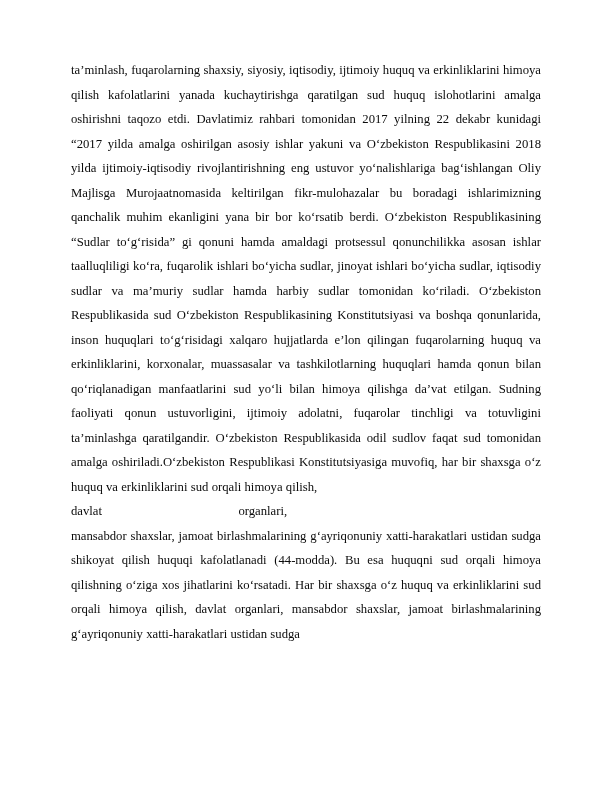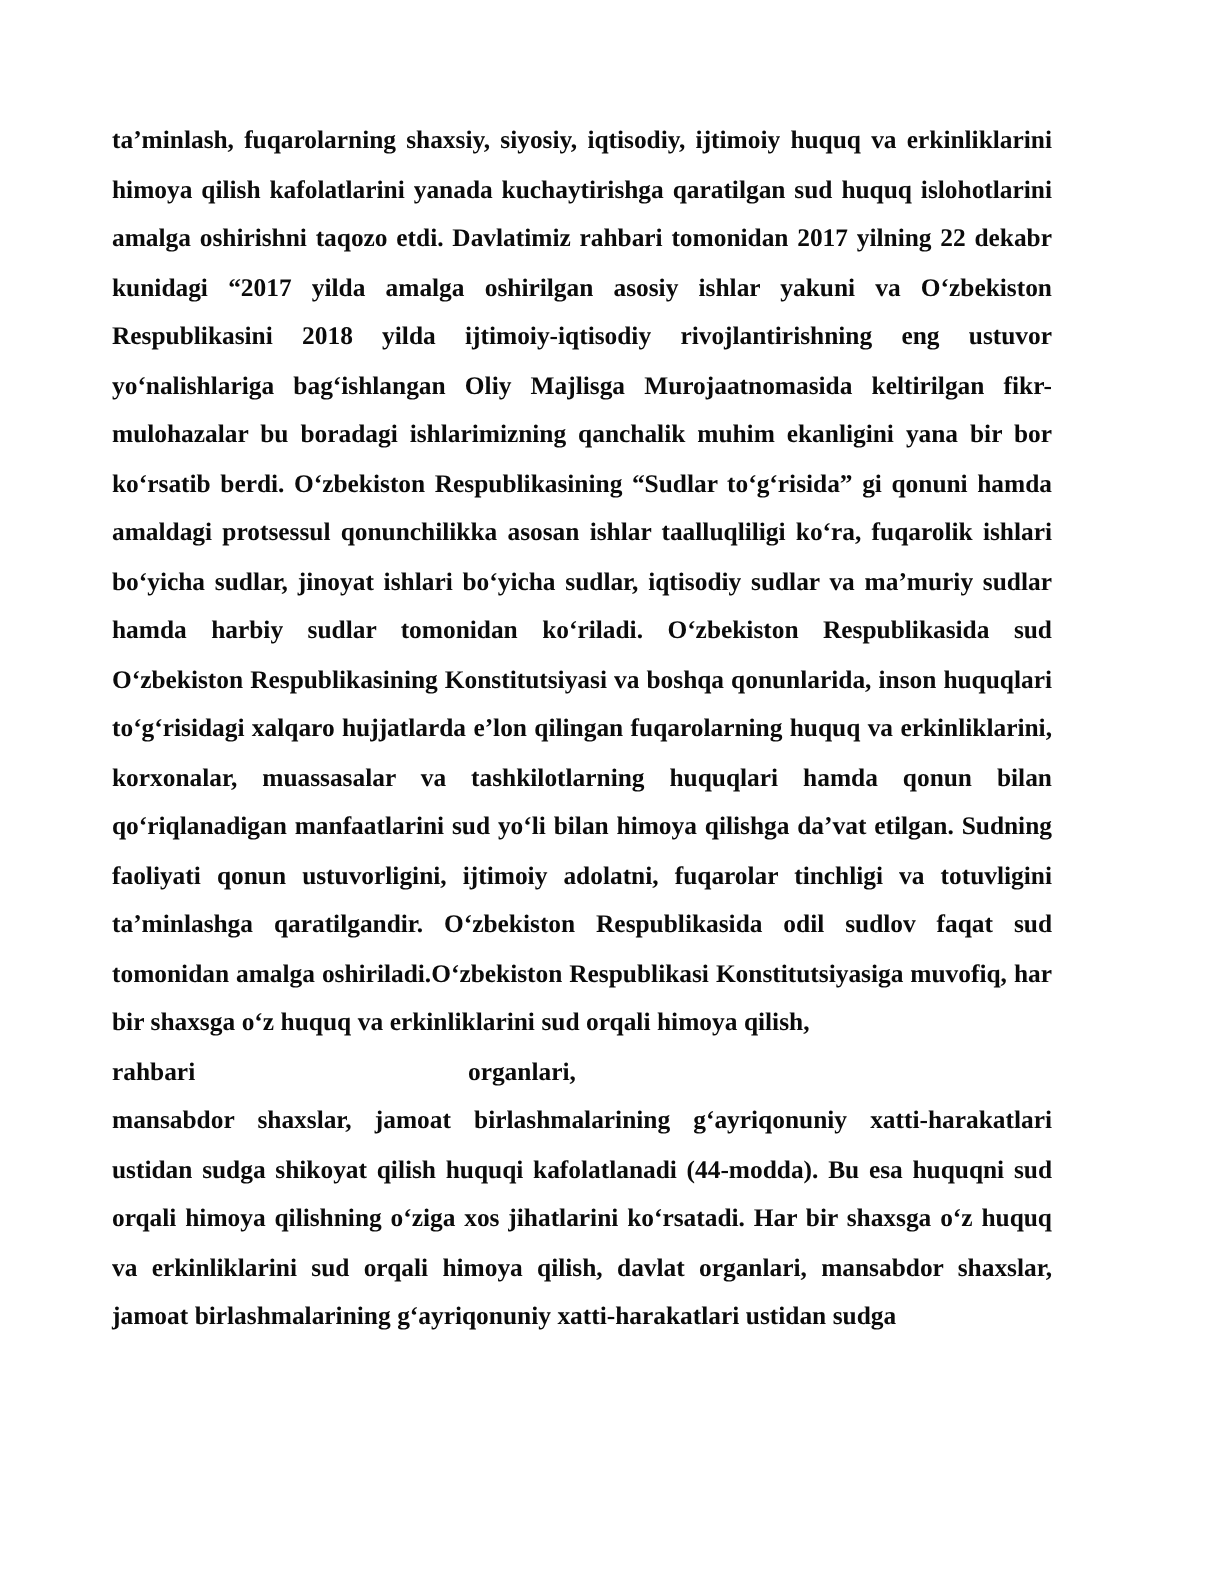--- a/index.html
+++ b/index.html
@@ -16,24 +16,23 @@
   }
   .page {
     position: relative;
     width: 612px;
     height: 792px;
     background: #ffffff;
     box-sizing: border-box;
   }
   .content {
     position: absolute;
-    left: 56px;
+    left: 71px;
     top: 58px;
     width: 470px;
-    font-weight: bold;
   }
   .para {
     margin: 0;
     font-size: 12.7px;
     line-height: 24.5px;
     text-align: justify;
     text-justify: inter-word;
     color: #0b0b0b;
     -webkit-hyphens: none;
     hyphens: none;
@@ -48,18 +47,18 @@
   }
 </style>
 </head>
 <body>
 
 <div class="page">
   <div class="content">
 
     <p class="para">ta’minlash, fuqarolarning shaxsiy, siyosiy, iqtisodiy, ijtimoiy huquq va erkinliklarini himoya qilish kafolatlarini yanada kuchaytirishga qaratilgan sud huquq islohotlarini amalga oshirishni taqozo etdi. Davlatimiz rahbari tomonidan 2017 yilning 22 dekabr kunidagi “2017 yilda amalga oshirilgan asosiy ishlar yakuni va O‘zbekiston Respublikasini 2018 yilda ijtimoiy-iqtisodiy rivojlantirishning eng ustuvor yo‘nalishlariga bag‘ishlangan Oliy Majlisga Murojaatnomasida keltirilgan fikr-mulohazalar bu boradagi ishlarimizning qanchalik muhim ekanligini yana bir bor ko‘rsatib berdi. O‘zbekiston Respublikasining “Sudlar to‘g‘risida” gi qonuni hamda amaldagi protsessul qonunchilikka asosan ishlar taalluqliligi ko‘ra, fuqarolik ishlari bo‘yicha sudlar, jinoyat ishlari bo‘yicha sudlar, iqtisodiy sudlar va ma’muriy sudlar hamda harbiy sudlar tomonidan ko‘riladi. O‘zbekiston Respublikasida sud O‘zbekiston Respublikasining Konstitutsiyasi va boshqa qonunlarida, inson huquqlari to‘g‘risidagi xalqaro hujjatlarda e’lon qilingan fuqarolarning huquq va erkinliklarini, korxonalar, muassasalar va tashkilotlarning huquqlari hamda qonun bilan qo‘riqlanadigan manfaatlarini sud yo‘li bilan himoya qilishga da’vat etilgan. Sudning faoliyati qonun ustuvorligini, ijtimoiy adolatni, fuqarolar tinchligi va totuvligini ta’minlashga qaratilgandir. O‘zbekiston Respublikasida odil sudlov faqat sud tomonidan amalga oshiriladi.O‘zbekiston Respublikasi Konstitutsiyasiga muvofiq, har bir shaxsga o‘z huquq va erkinliklarini sud orqali himoya qilish,</p>
 
-    <p class="tail-line">rahbari                                           organlari,</p>
+    <p class="tail-line">davlat                                           organlari,</p>
 
     <p class="para">mansabdor shaxslar, jamoat birlashmalarining g‘ayriqonuniy xatti-harakatlari ustidan sudga shikoyat qilish huquqi kafolatlanadi (44-modda). Bu esa huquqni sud orqali himoya qilishning o‘ziga xos jihatlarini ko‘rsatadi. Har bir shaxsga o‘z huquq va erkinliklarini sud orqali himoya qilish, davlat organlari, mansabdor shaxslar, jamoat birlashmalarining g‘ayriqonuniy xatti-harakatlari ustidan sudga</p>
 
   </div>
 </div>
 
 </body></html>

